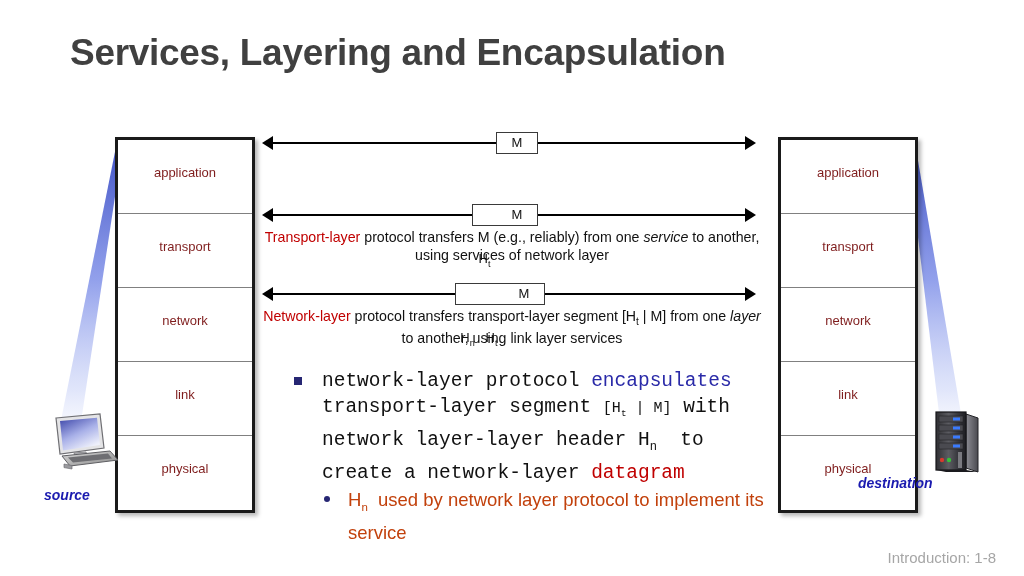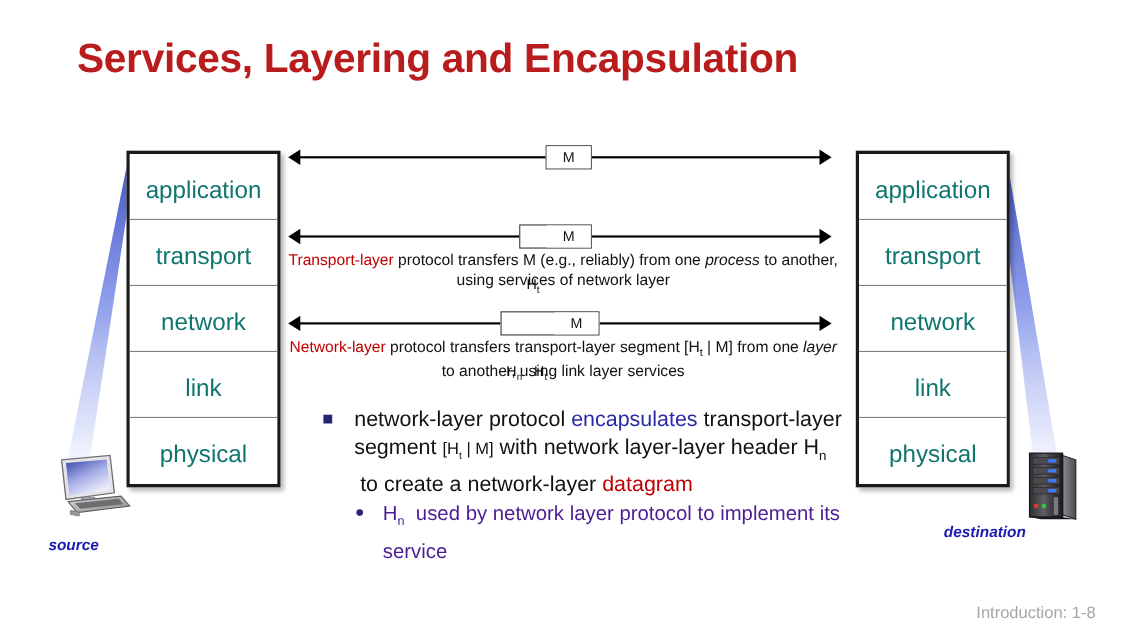--- a/index.html
+++ b/index.html
@@ -16,45 +16,45 @@
     color: #000000;
   }
 
   
   #slide-title {
     position: absolute;
     left: 70px;
     top: 32px;
     font-size: 37px;
     font-weight: bold;
-    color: #b91c1c;
+    color: #404040;
     letter-spacing: -0.3px;
     white-space: nowrap;
   }
 
   
   .stack {
     position: absolute;
     width: 140px;
     top: 137px;
     border: 3px solid #1a1a1a;
     background: #ffffff;
     box-sizing: border-box;
     box-shadow: 3px 3px 4px rgba(0,0,0,0.28);
     z-index: 4;
   }
   #stack-source  { left: 115px; }
   #stack-dest    { left: 778px; }
 
   .stack-layer {
-    height: 60px;
+    height: 74px;
     line-height: 66px;
     text-align: center;
-    font-size: 22px;
-    color: #0f766e;
+    font-size: 13px;
+    color: #7f1d1d;
     border-bottom: 1px solid #808080;
     box-sizing: border-box;
     background: #ffffff;
   }
   .stack-layer:last-child { border-bottom: none; }
 
   
   .cone {
     position: absolute;
     top: 137px;
@@ -158,35 +158,36 @@
     left: 290px;
     top: 368px;
     width: 480px;
   }
   .bullet-main {
     position: relative;
     padding-left: 32px;
     font-size: 19.5px;
     line-height: 26px;
     color: #111;
+    font-family: Liberation Mono, monospace;
   }
   .bullet-main .sq {
     position: absolute;
     left: 4px;
     top: 9px;
     width: 8px;
     height: 8px;
     background: #262673;
   }
   .bullet-sub {
     position: relative;
     padding-left: 58px;
     font-size: 18.5px;
     line-height: 25px;
-    color: #4c1d95;
+    color: #c2410c;
     margin-top: 1px;
   }
   .bullet-sub .dot {
     position: absolute;
     left: 34px;
     top: 9px;
     width: 6px;
     height: 6px;
     border-radius: 50%;
     background: #262673;
@@ -325,21 +326,21 @@
 <div class="arrow-row" id="arrow-row-2">
   <div class="arrow-head left"></div>
   <div class="arrow-line" style="left:10px; width:200px;"></div>
   <div class="pdu" style="left:210px;">
     <div class="pdu-cell cell-h">H<sub>t</sub></div>
     <div class="pdu-cell cell-m">M</div>
   </div>
   <div class="arrow-line" style="left:276px; width:208px;"></div>
   <div class="arrow-head right"></div>
 </div>
-<div class="caption" id="caption-transport"><span class="hl-red">Transport-layer</span> protocol transfers M (e.g., reliably) from one <em>process</em> to another, using services of network layer</div>
+<div class="caption" id="caption-transport"><span class="hl-red">Transport-layer</span> protocol transfers M (e.g., reliably) from one <em>service</em> to another, using services of network layer</div>
 
 <div class="arrow-row" id="arrow-row-3">
   <div class="arrow-head left"></div>
   <div class="arrow-line" style="left:10px; width:183px;"></div>
   <div class="pdu" style="left:193px;">
     <div class="pdu-cell cell-h">H<sub>n</sub></div>
     <div class="pdu-cell cell-h">H<sub>t</sub></div>
     <div class="pdu-cell cell-m">M</div>
   </div>
   <div class="arrow-line" style="left:283px; width:201px;"></div>

